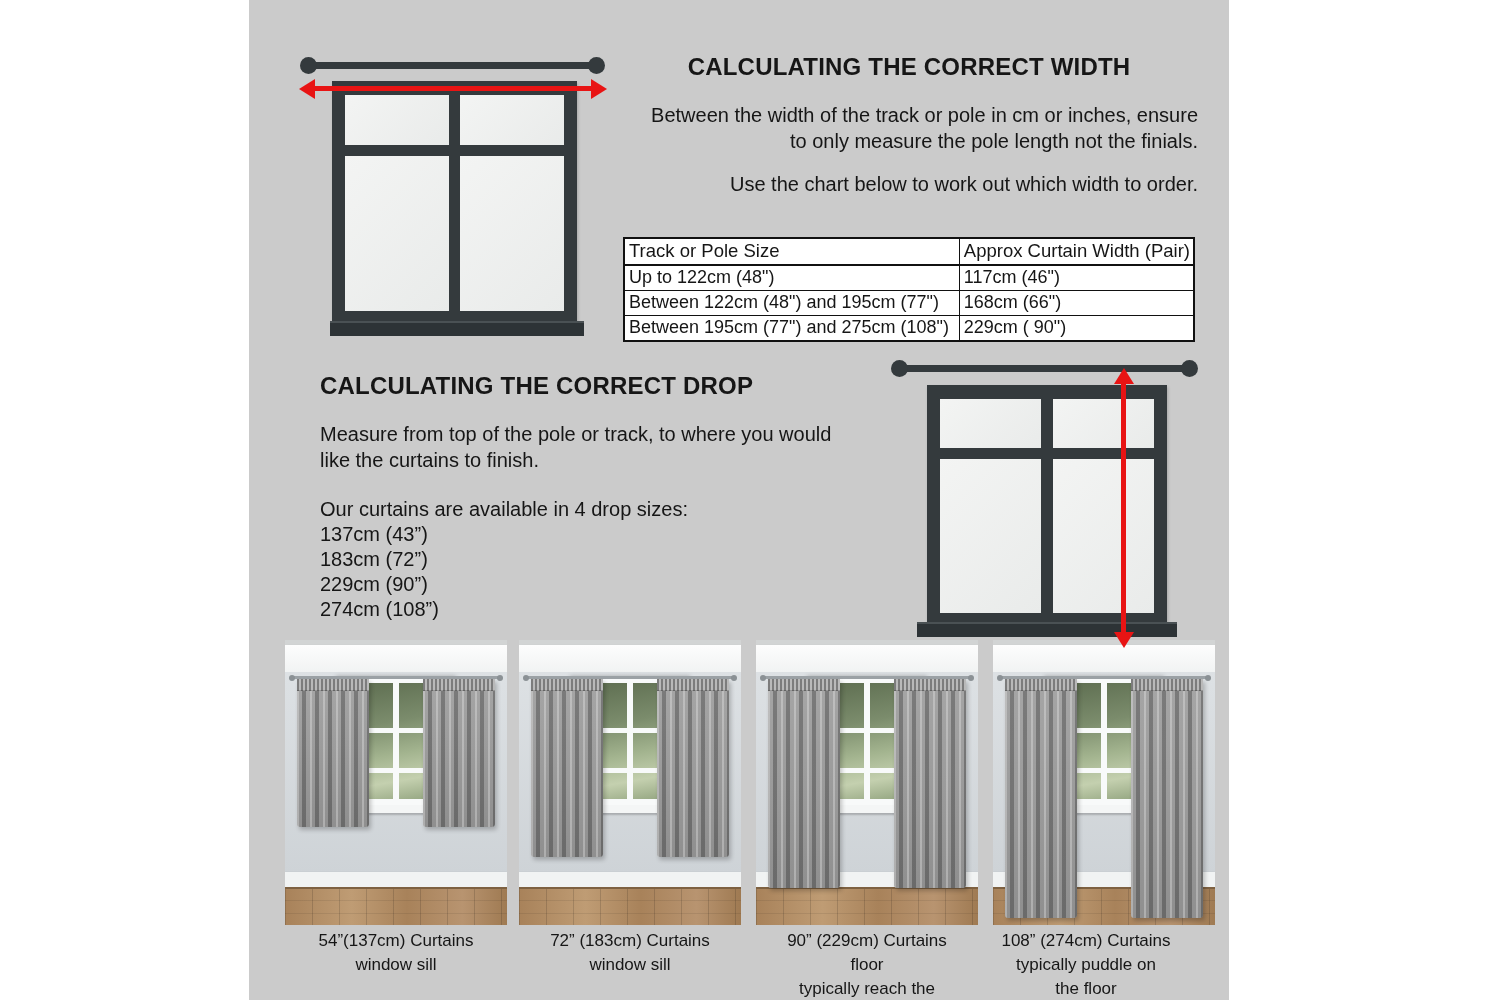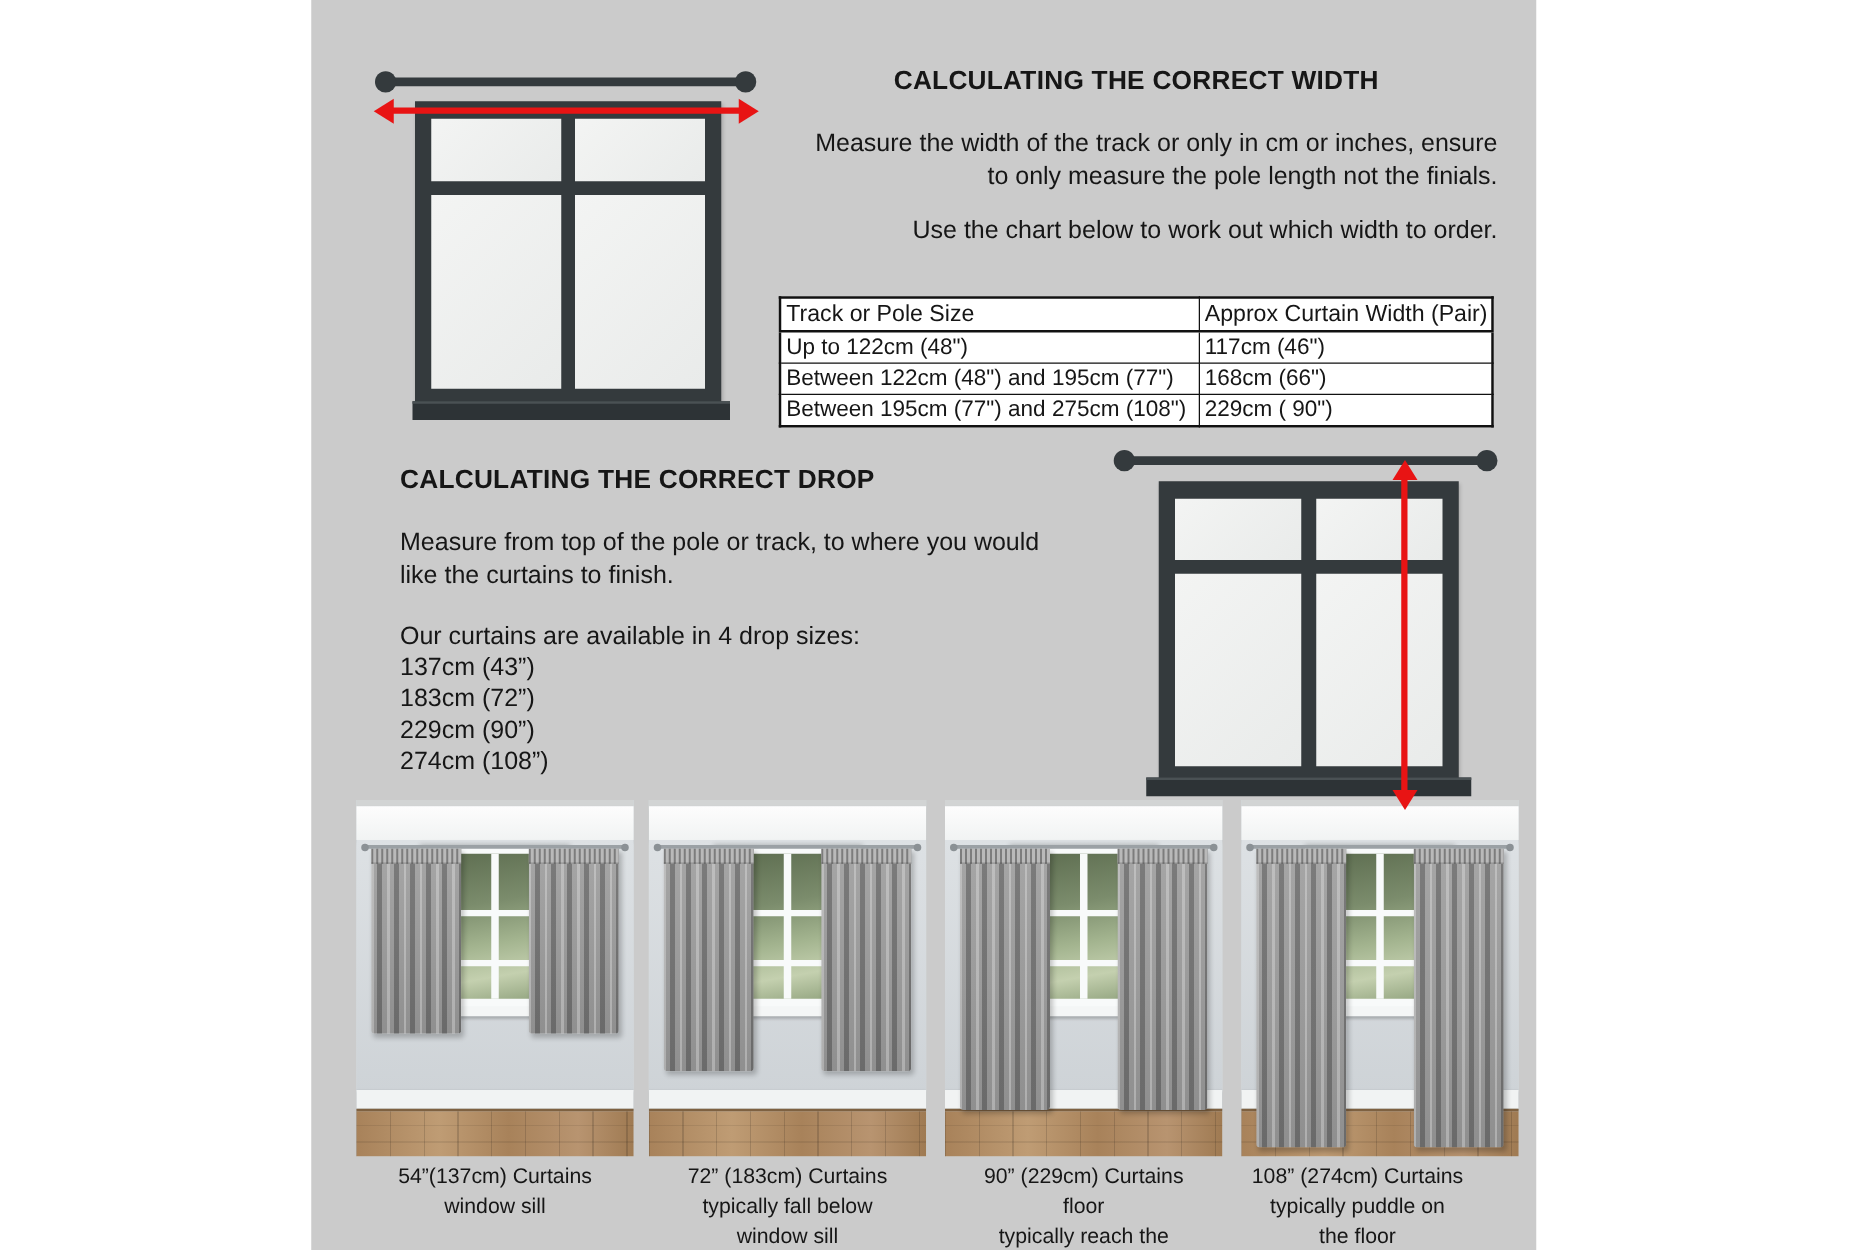--- a/index.html
+++ b/index.html
@@ -1,21 +1,21 @@
 <!DOCTYPE html>
 <html><head>
 <meta charset="utf-8">
 <style>
   html,body{margin:0;padding:0;background:#ffffff;}
   .canvas{position:relative;width:1500px;height:1000px;background:#ffffff;overflow:hidden;
           font-family:"Liberation Sans","DejaVu Sans",sans-serif;color:#161616;}
   .content-bg{position:absolute;left:249px;top:0;width:980px;height:1000px;background:#cbcbcb;}
 
   
-  .h-title{position:absolute;font-weight:bold;font-size:21px;letter-spacing:0.2px;}
+  .h-title{position:absolute;font-weight:bold;font-size:24px;letter-spacing:0.2px;}
   .para{position:absolute;font-size:20px;line-height:26px;}
   .para .ln{display:block;}
   .right{text-align:right;}
   .drop-list{position:absolute;font-size:20px;line-height:25px;}
   .drop-list .ln{display:block;}
 
   
   table.size-table{position:absolute;left:623px;top:237px;width:572px;border-collapse:collapse;
                    background:#ffffff;border:2.5px solid #111;}
   .size-table th,.size-table td{border:1.5px solid #111;padding:1px 3px 2px 4px;height:21px;
@@ -97,21 +97,21 @@
   <div class="illo-window" style="left:332px;top:81px;width:245px;height:242px;">
     <div class="pane" style="left:13px;top:14px;width:104px;height:50px;"></div>
     <div class="pane" style="left:128px;top:14px;width:104px;height:50px;"></div>
     <div class="pane" style="left:13px;top:75px;width:104px;height:155px;"></div>
     <div class="pane" style="left:128px;top:75px;width:104px;height:155px;"></div>
   </div>
   <div class="sill" style="left:330px;top:321px;width:254px;height:13px;"></div>
 
   <div class="h-title" style="left:620px;top:53px;width:578px;text-align:center;">CALCULATING THE CORRECT WIDTH</div>
   <div class="para right" style="left:620px;top:102px;width:578px;">
-    <span class="ln">Measure the width of the track or only in cm or inches, ensure</span>
+    <span class="ln">Between the width of the track or pole in cm or inches, ensure</span>
     <span class="ln">to only measure the pole length not the finials.</span>
   </div>
   <div class="para right" style="left:620px;top:171px;width:578px;">Use the chart below to work out which width to order.</div>
 
   <table class="size-table">
     <tbody>
         <tr>
       <th class="c1">Track or Pole Size</th>
       <th>Approx Curtain Width (Pair)</th>
     </tr>
@@ -221,21 +221,20 @@
     <div class="curtain cl" style="height:239px;"></div>
     <div class="curtain cr" style="height:239px;"></div>
   </div>
 
   <div class="caption" style="left:270px;">
     <span class="ln">54”(137cm) Curtains</span>
     <span class="ln">window sill</span>
   </div>
   <div class="caption" style="left:504px;">
     <span class="ln">72” (183cm) Curtains</span>
-    <span class="ln">typically fall below</span>
     <span class="ln">window sill</span>
   </div>
   <div class="caption" style="left:741px;">
     <span class="ln">90” (229cm) Curtains</span>
     <span class="ln">floor</span>
     <span class="ln">typically reach the</span>
   </div>
   <div class="caption" style="left:960px;">
     <span class="ln">108” (274cm) Curtains</span>
     <span class="ln">typically puddle on</span>

